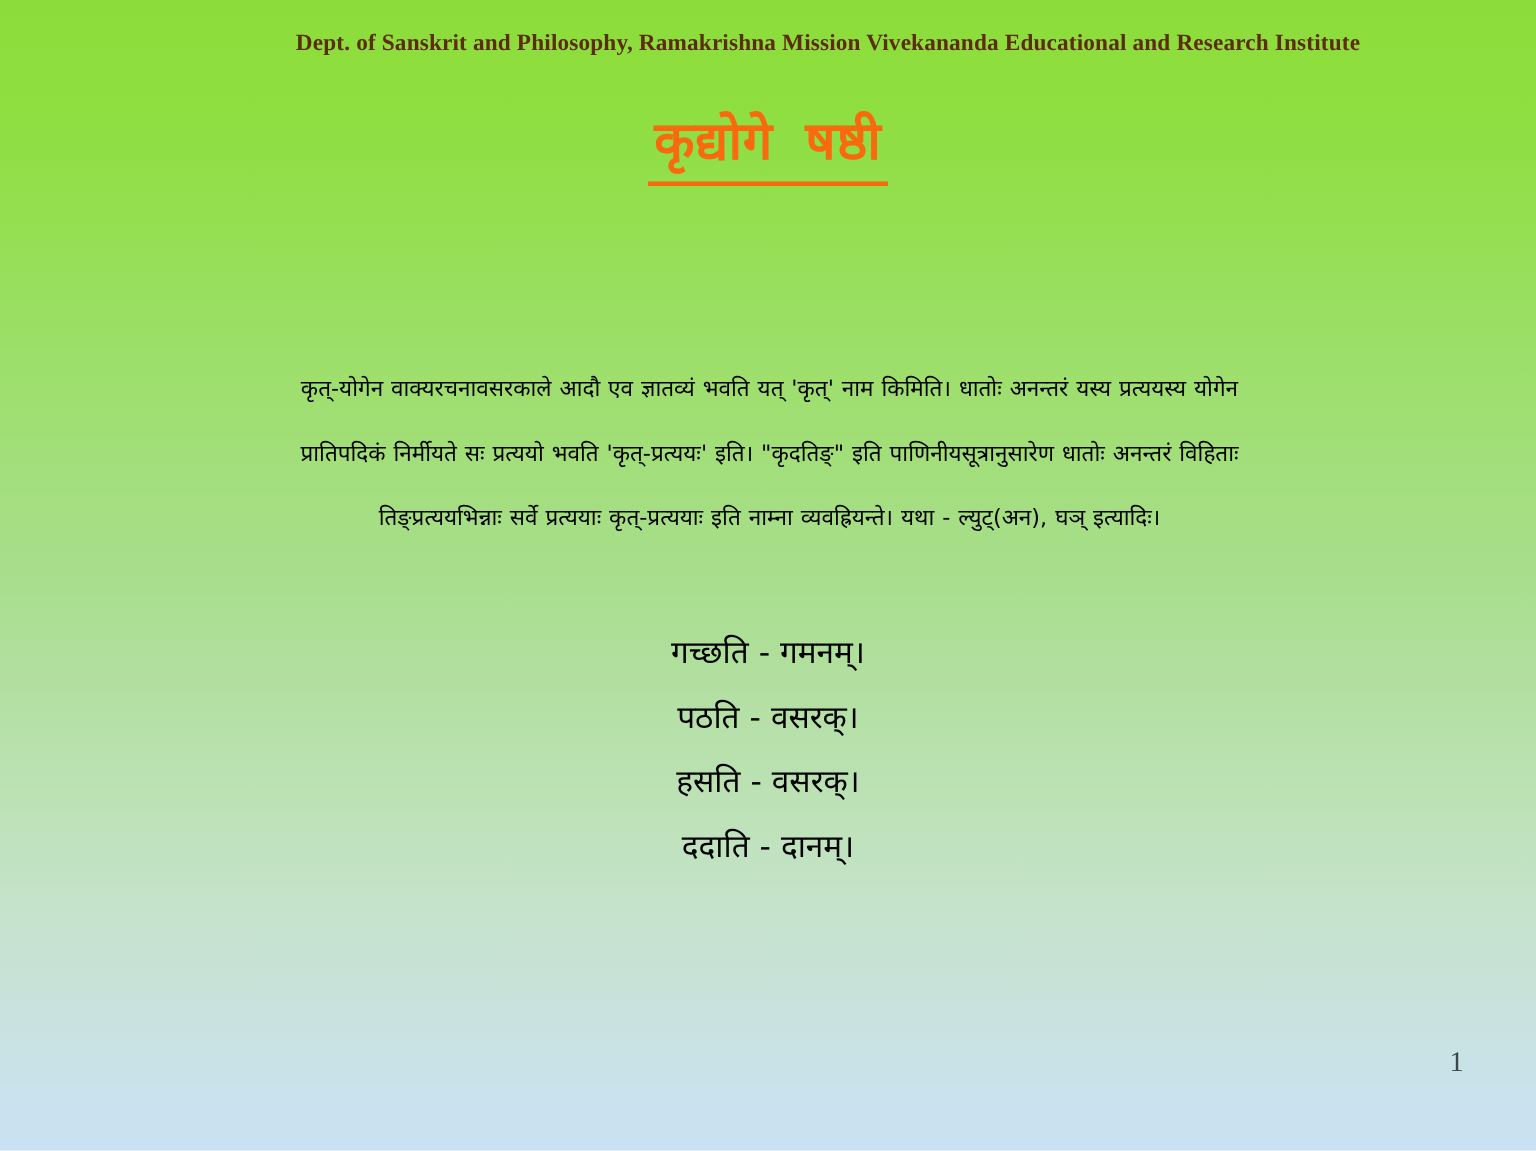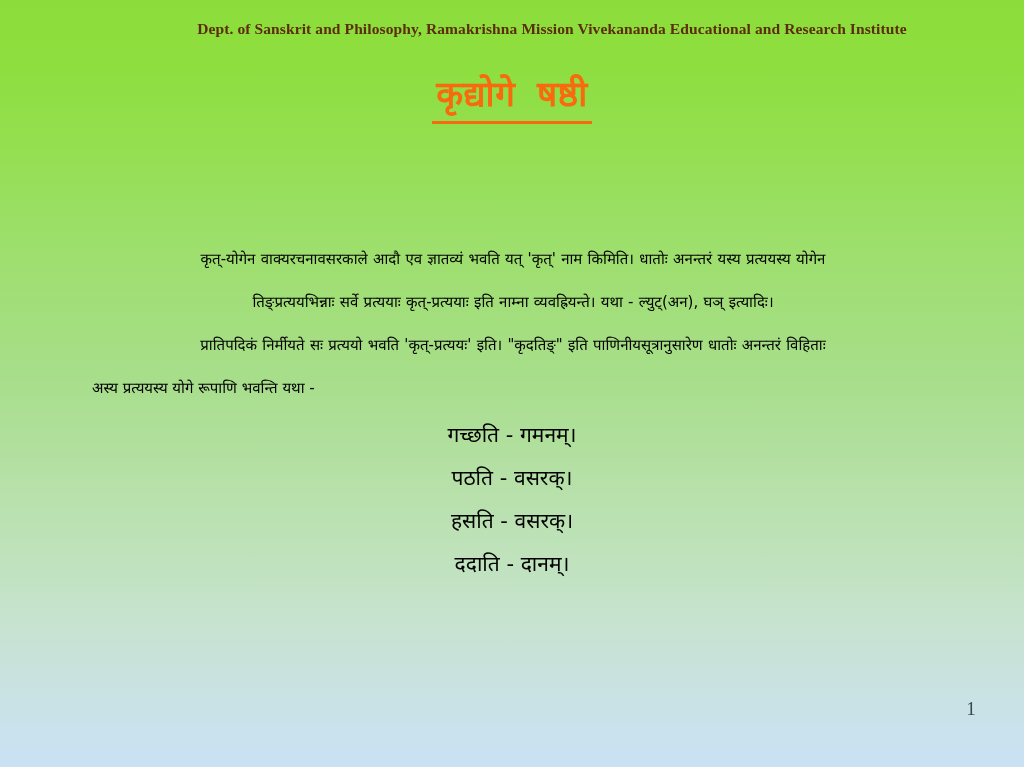--- a/index.html
+++ b/index.html
@@ -126,23 +126,22 @@
 <div id="slide">
 
   <div id="header-line">Dept. of Sanskrit and Philosophy, Ramakrishna Mission Vivekananda Educational and Research Institute</div>
 
   <div id="title-wrap">
     <span id="slide-title">कृद्योगे षष्ठी</span>
   </div>
 
   <div id="body-block">
     <div class="para-justified">कृत्-योगेन वाक्यरचनावसरकाले आदौ एव ज्ञातव्यं भवति यत् 'कृत्' नाम किमिति। धातोः अनन्तरं यस्य प्रत्ययस्य योगेन</div>
+    <div class="para-justified">प्रातिपदिकं निर्मीयते सः प्रत्ययो भवति 'कृत्-प्रत्ययः' इति। "कृदतिङ्" इति पाणिनीयसूत्रानुसारेण धातोः अनन्तरं विहिताः</div>
     <div class="para-justified">तिङ्प्रत्ययभिन्नाः सर्वे प्रत्ययाः कृत्-प्रत्ययाः इति नाम्ना व्यवह्रियन्ते। यथा - ल्युट्(अन), घञ् इत्यादिः।</div>
-    <div class="para-justified">प्रातिपदिकं निर्मीयते सः प्रत्ययो भवति 'कृत्-प्रत्ययः' इति। "कृदतिङ्" इति पाणिनीयसूत्रानुसारेण धातोः अनन्तरं विहिताः</div>
-    <div class="para-left">अस्य प्रत्ययस्य योगे रूपाणि भवन्ति यथा -</div>
   </div>
 
   <div id="examples">
     <div class="example-line">गच्छति - गमनम्।</div>
     <div class="example-line">पठति - वसरक्।</div>
     <div class="example-line">हसति - वसरक्।</div>
     <div class="example-line">ददाति - दानम्।</div>
   </div>
 
   <div id="page-number">1</div>

